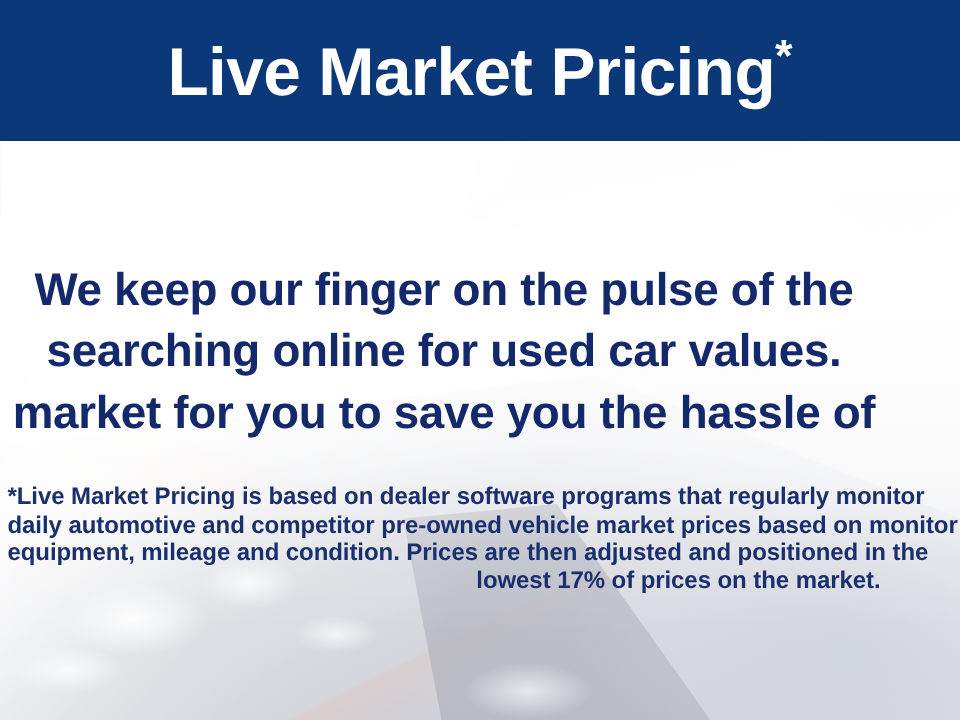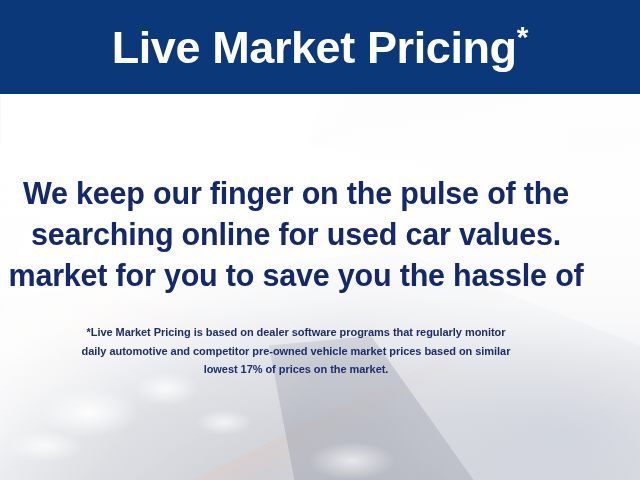--- a/index.html
+++ b/index.html
@@ -242,23 +242,23 @@
   }
 
   #headline-body .line {
     display: block;
     white-space: nowrap;
   }
 
   #disclaimer {
     margin-top: 27px;
     width: 582px;
-    text-align: center;
+    text-align: right;
     color: #1a2f6e;
-    font-size: 11px;
+    font-size: 16px;
     font-weight: bold;
     line-height: 18.5px;
     letter-spacing: -0.05px;
   }
 
   #disclaimer .line {
     display: block;
     white-space: nowrap;
   }
 </style>
@@ -291,19 +291,20 @@
   <div id="content">
 
     <div id="headline-body">
       <span class="line">We keep our finger on the pulse of the</span>
       <span class="line">searching online for used car values.</span>
       <span class="line">market for you to save you the hassle of</span>
     </div>
 
     <div id="disclaimer">
       <span class="line">*Live Market Pricing is based on dealer software programs that regularly monitor</span>
-      <span class="line">daily automotive and competitor pre-owned vehicle market prices based on similar</span>
+      <span class="line">daily automotive and competitor pre-owned vehicle market prices based on monitor</span>
+      <span class="line">equipment, mileage and condition. Prices are then adjusted and positioned in the</span>
       <span class="line">lowest 17% of prices on the market.</span>
     </div>
 
   </div>
 
 </div>
 
 </body></html>

